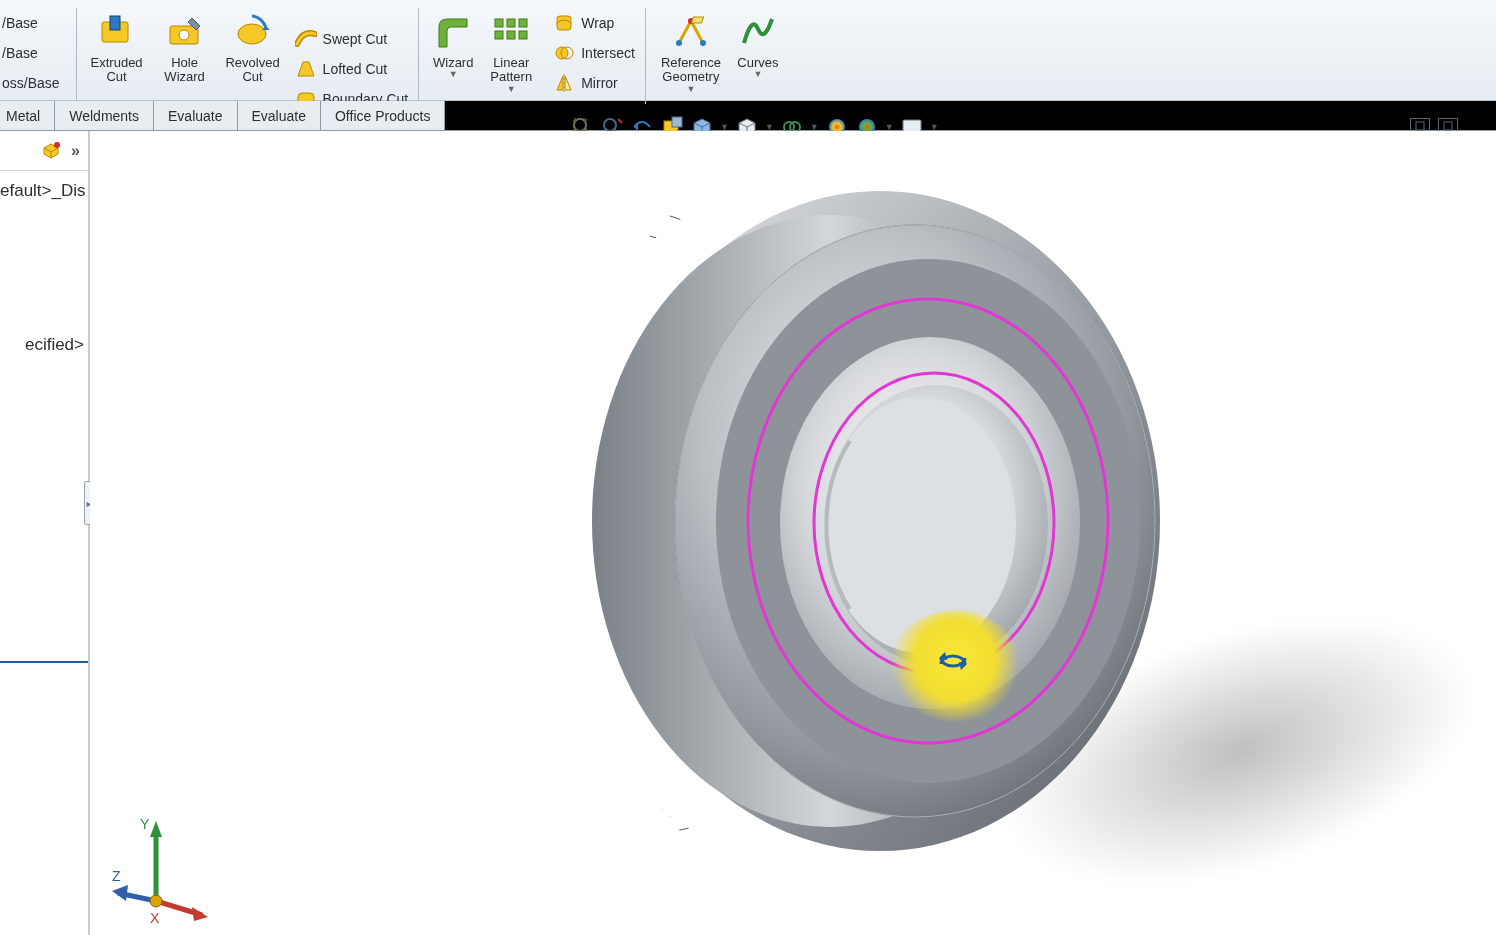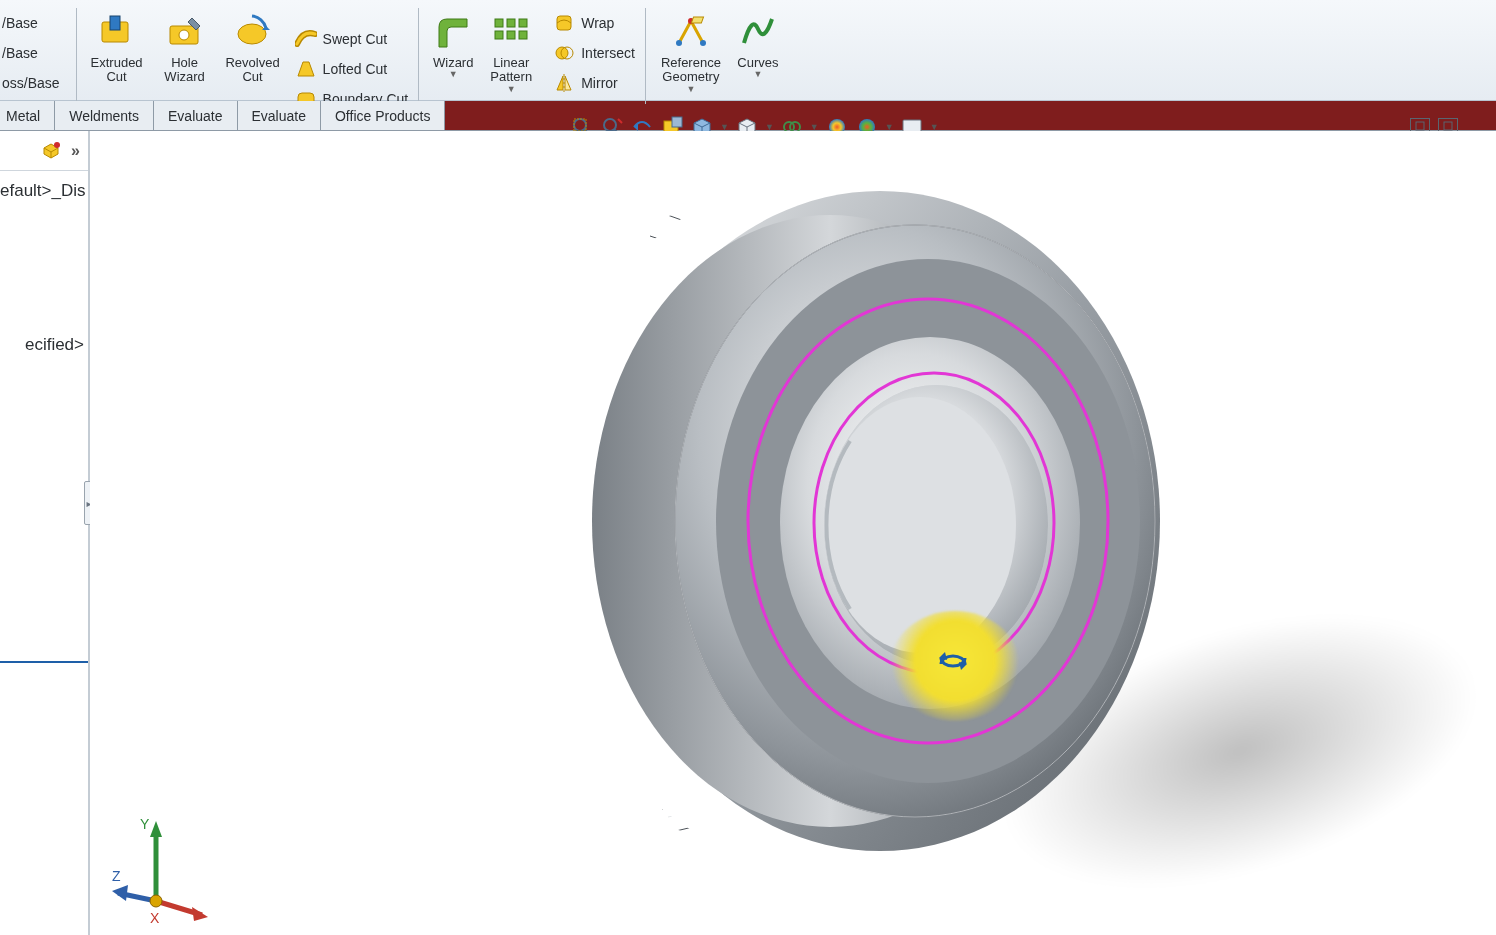--- a/index.html
+++ b/index.html
@@ -41,21 +41,21 @@
   .hbtn{ 
     display:flex;align-items:center;gap:6px;height:30px;padding:0 4px;font-size:14px;white-space:nowrap;
     cursor:default;
   }
   .hbtn .ic{width:22px;height:22px;display:flex;align-items:center;justify-content:center;}
   .truncL{ 
     display:flex;align-items:center;height:30px;font-size:14px;white-space:nowrap;padding-right:10px;
   }
   
   .tabs{
-    height:30px;background:#7f1d1d;border-bottom:1px solid var(--tab-border);
+    height:30px;background:#000000;border-bottom:1px solid var(--tab-border);
     display:flex;align-items:stretch;
   }
   .tab{
     padding:0 14px;font-size:14px;display:flex;align-items:center;
     border-right:1px solid var(--tab-border);background:var(--tab-bg);
     cursor:default;
   }
   .tab.trunc{padding-left:6px;}
   
   .hud{

